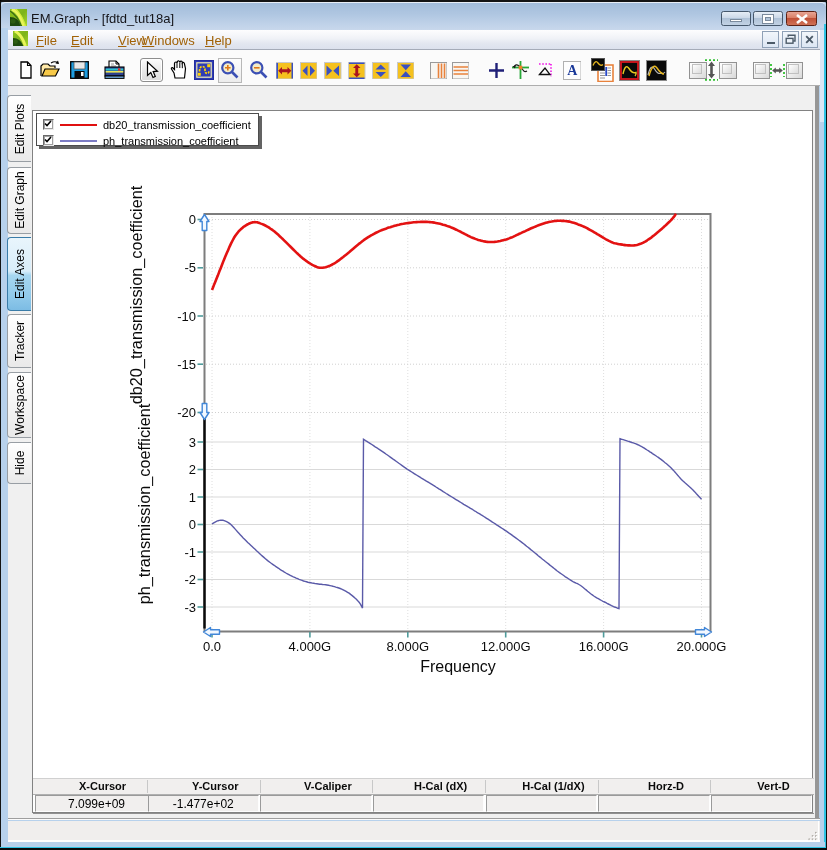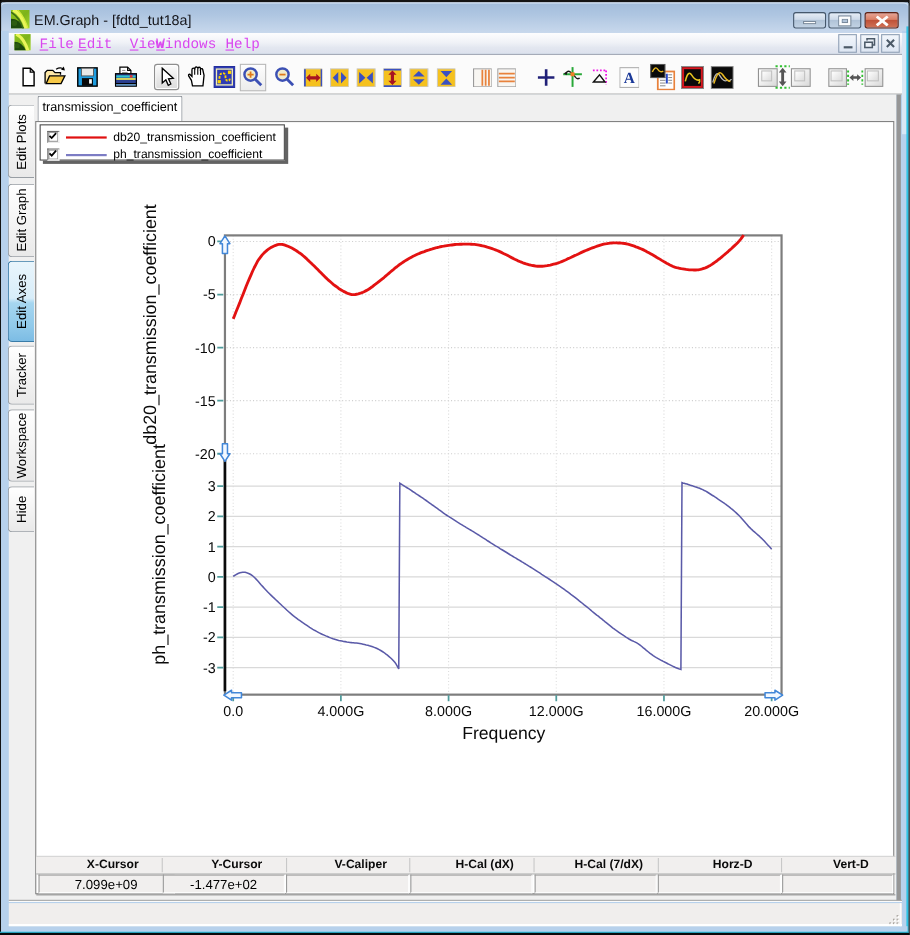--- a/index.html
+++ b/index.html
@@ -35,21 +35,21 @@
   border-bottom:1.5px solid #e9e9e9; border-right:1.5px solid #e9e9e9; box-shadow:0 0 0 1px #a0a0a0 inset;}
 .legline { position:absolute; left:23px; width:37px; }
 .legtext { position:absolute; left:66px; font-size:11px; color:#000; white-space:nowrap; }
 .tbtn { position:absolute; top:61.5px; width:17.5px; height:17px;
   background:linear-gradient(135deg,#ffffff 0%,#f0f0f0 45%,#d9d9d9 100%);
   border:1.5px solid #929292; }
 .wbtn { position:absolute; top:10.5px; height:15.5px; border-radius:2.5px;
   border:1px solid #46586c; }
 .mdibtn { position:absolute; top:31px; width:17px; height:17px;
   background:linear-gradient(to bottom,#f2f6fb,#dde6f3); border:1px solid #8fa0b6; }
-.menuitem { position:absolute; top:33px; font-size:13px; color:#d946ef;font-family:Liberation Mono, monospace; }
+.menuitem { position:absolute; top:33px; font-size:13px; color:#a16207; }
 .menuitem u { text-decoration:underline; }
 #statusbar { position:absolute; left:8px; top:820.5px; width:811.5px; height:21px; background:#f0eeed; }
 #tablewrap { position:absolute; left:0px; top:667px; width:781px; height:36px; font-size:11px;}
 .hcell { position:absolute; top:1.5px; height:15px; width:113px; text-align:center;
   font-weight:bold; font-size:11px; color:#0a0a0a;padding-left:24px; }
 .vcell { position:absolute; top:17.5px; height:17px; background:#f1efee;
   border-top:1px solid #9a9a9a; border-left:1px solid #9a9a9a;
   border-bottom:1px solid #fdfdfd; border-right:1px solid #fdfdfd;
   font-size:12px; color:#000; text-align:center; line-height:16px; }
 </style></head><body>
@@ -273,21 +273,20 @@
     </div>
 <div class="vtab" style="top:228px;height:54px;">
       <span>Tracker</span>
     </div>
 <div class="vtab" style="top:285.5px;height:66.5px;">
       <span>Workspace</span>
     </div>
 <div class="vtab" style="top:355.5px;height:42.5px;">
       <span>Hide</span>
     </div>
-<div class="toptab">transmission_coefficient</div>
 <div id="chartpanel">
 <div id="legend">
 <div class="cb" style="top:5px;">
           <svg width="8" height="8" viewBox="0 0 8 8" style="position:absolute;left:0px;top:0px;">
             <path d="M1 3.5 L3 5.5 L7 1" fill="none" stroke="#000" stroke-width="1.6"></path>
           </svg>
         </div>
 <div class="legline" style="top:9.7px;border-top:2.6px solid #e01010;"></div>
 <div class="legtext" style="top:5px;">db20_transmission_coefficient</div>
 <div class="cb" style="top:20.5px;">
@@ -376,21 +375,21 @@
         <text transform="translate(109.5,185) rotate(-90)" text-anchor="middle" font-size="16.3" fill="#0a0a0a" font-family="Liberation Sans, sans-serif">db20_transmission_coefficient</text>
         <text transform="translate(118,394) rotate(-90)" text-anchor="middle" font-size="16.3" fill="#0a0a0a" font-family="Liberation Sans, sans-serif">ph_transmission_coefficient</text>
       </svg>
 <div id="tablewrap">
 <div class="abs" style="left:0;top:0;width:781px;height:1px;background:#d0d0d0;"></div>
 <div class="abs" style="left:0;top:1px;width:781px;height:15.5px;background:#f1efee;"></div>
 <div class="hcell" style="left:1.5px;line-height:15px;">X-Cursor</div>
 <div class="hcell" style="left:114.2px;line-height:15px;">Y-Cursor</div>
 <div class="hcell" style="left:226.9px;line-height:15px;">V-Caliper</div>
 <div class="hcell" style="left:339.6px;line-height:15px;">H-Cal (dX)</div>
-<div class="hcell" style="left:452.4px;line-height:15px;">H-Cal (7/dX)</div>
+<div class="hcell" style="left:452.4px;line-height:15px;">H-Cal (1/dX)</div>
 <div class="hcell" style="left:565.0px;line-height:15px;">Horz-D</div>
 <div class="hcell" style="left:672.5px;line-height:15px;">Vert-D</div>
 <div class="abs" style="left:114.5px;top:2.5px;width:1px;height:13px;background:#c8c8c8;"></div>
 <div class="abs" style="left:227.0px;top:2.5px;width:1px;height:13px;background:#c8c8c8;"></div>
 <div class="abs" style="left:339.8px;top:2.5px;width:1px;height:13px;background:#c8c8c8;"></div>
 <div class="abs" style="left:452.5px;top:2.5px;width:1px;height:13px;background:#c8c8c8;"></div>
 <div class="abs" style="left:565.2px;top:2.5px;width:1px;height:13px;background:#c8c8c8;"></div>
 <div class="abs" style="left:677.9px;top:2.5px;width:1px;height:13px;background:#c8c8c8;"></div>
 <div class="abs" style="left:0;top:16.5px;width:781px;height:1px;background:#b0b0b0;"></div>
 <div class="vcell" style="left:2.0px;width:124px;">7.099e+09</div>

